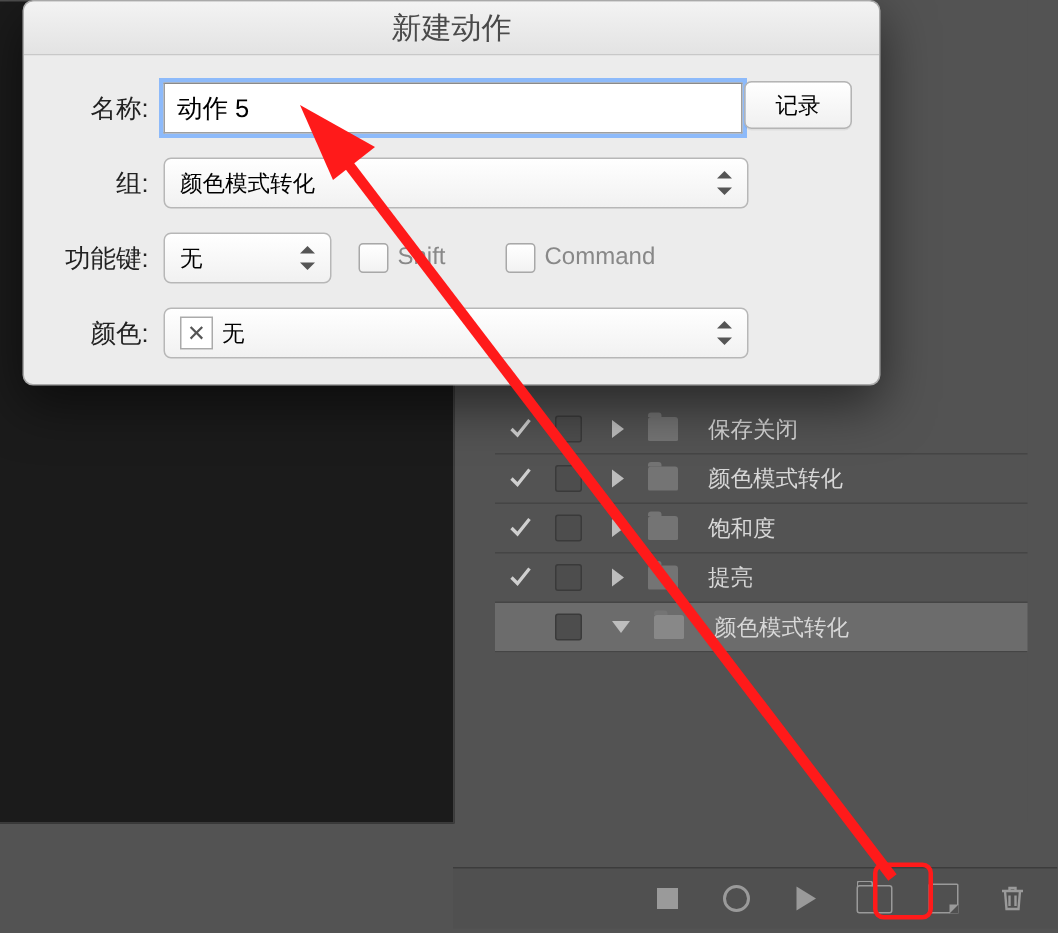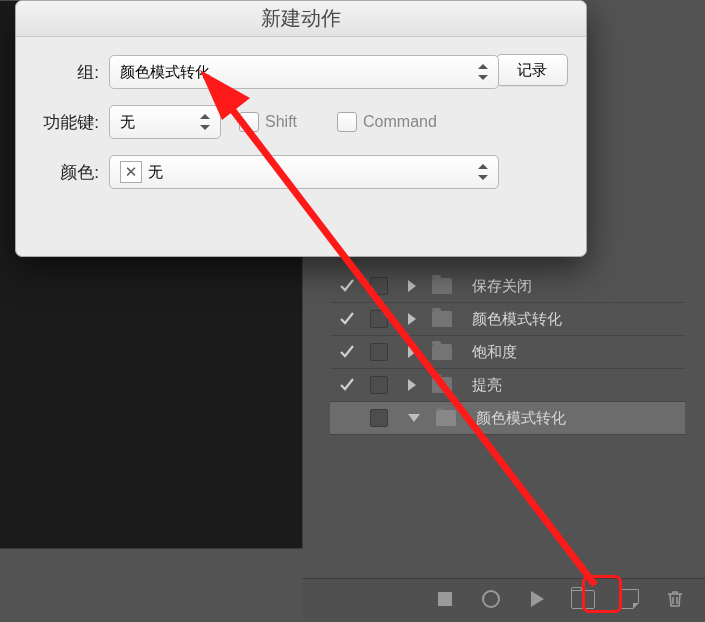--- a/index.html
+++ b/index.html
@@ -150,20 +150,24 @@
 
   <div class="dialog">
     <div class="dlg-title">新建动作</div>
     <div class="btn-col">
       <div class="btn">
           <span>记录</span>
         </div>
     </div>
     <div class="dlg-body">
       <div class="row">
+        <span class="lab">名称:</span>
+        <input class="text-input" value="动作 5" style="">
+      </div>
+      <div class="row">
         <span class="lab">组:</span>
         <div class="select sel-wide">
           <span>颜色模式转化</span>
           <span class="caret-ud"></span>
         </div>
       </div>
       <div class="row">
         <span class="lab">功能键:</span>
         <div class="select sel-sm">
           <span>无</span>

